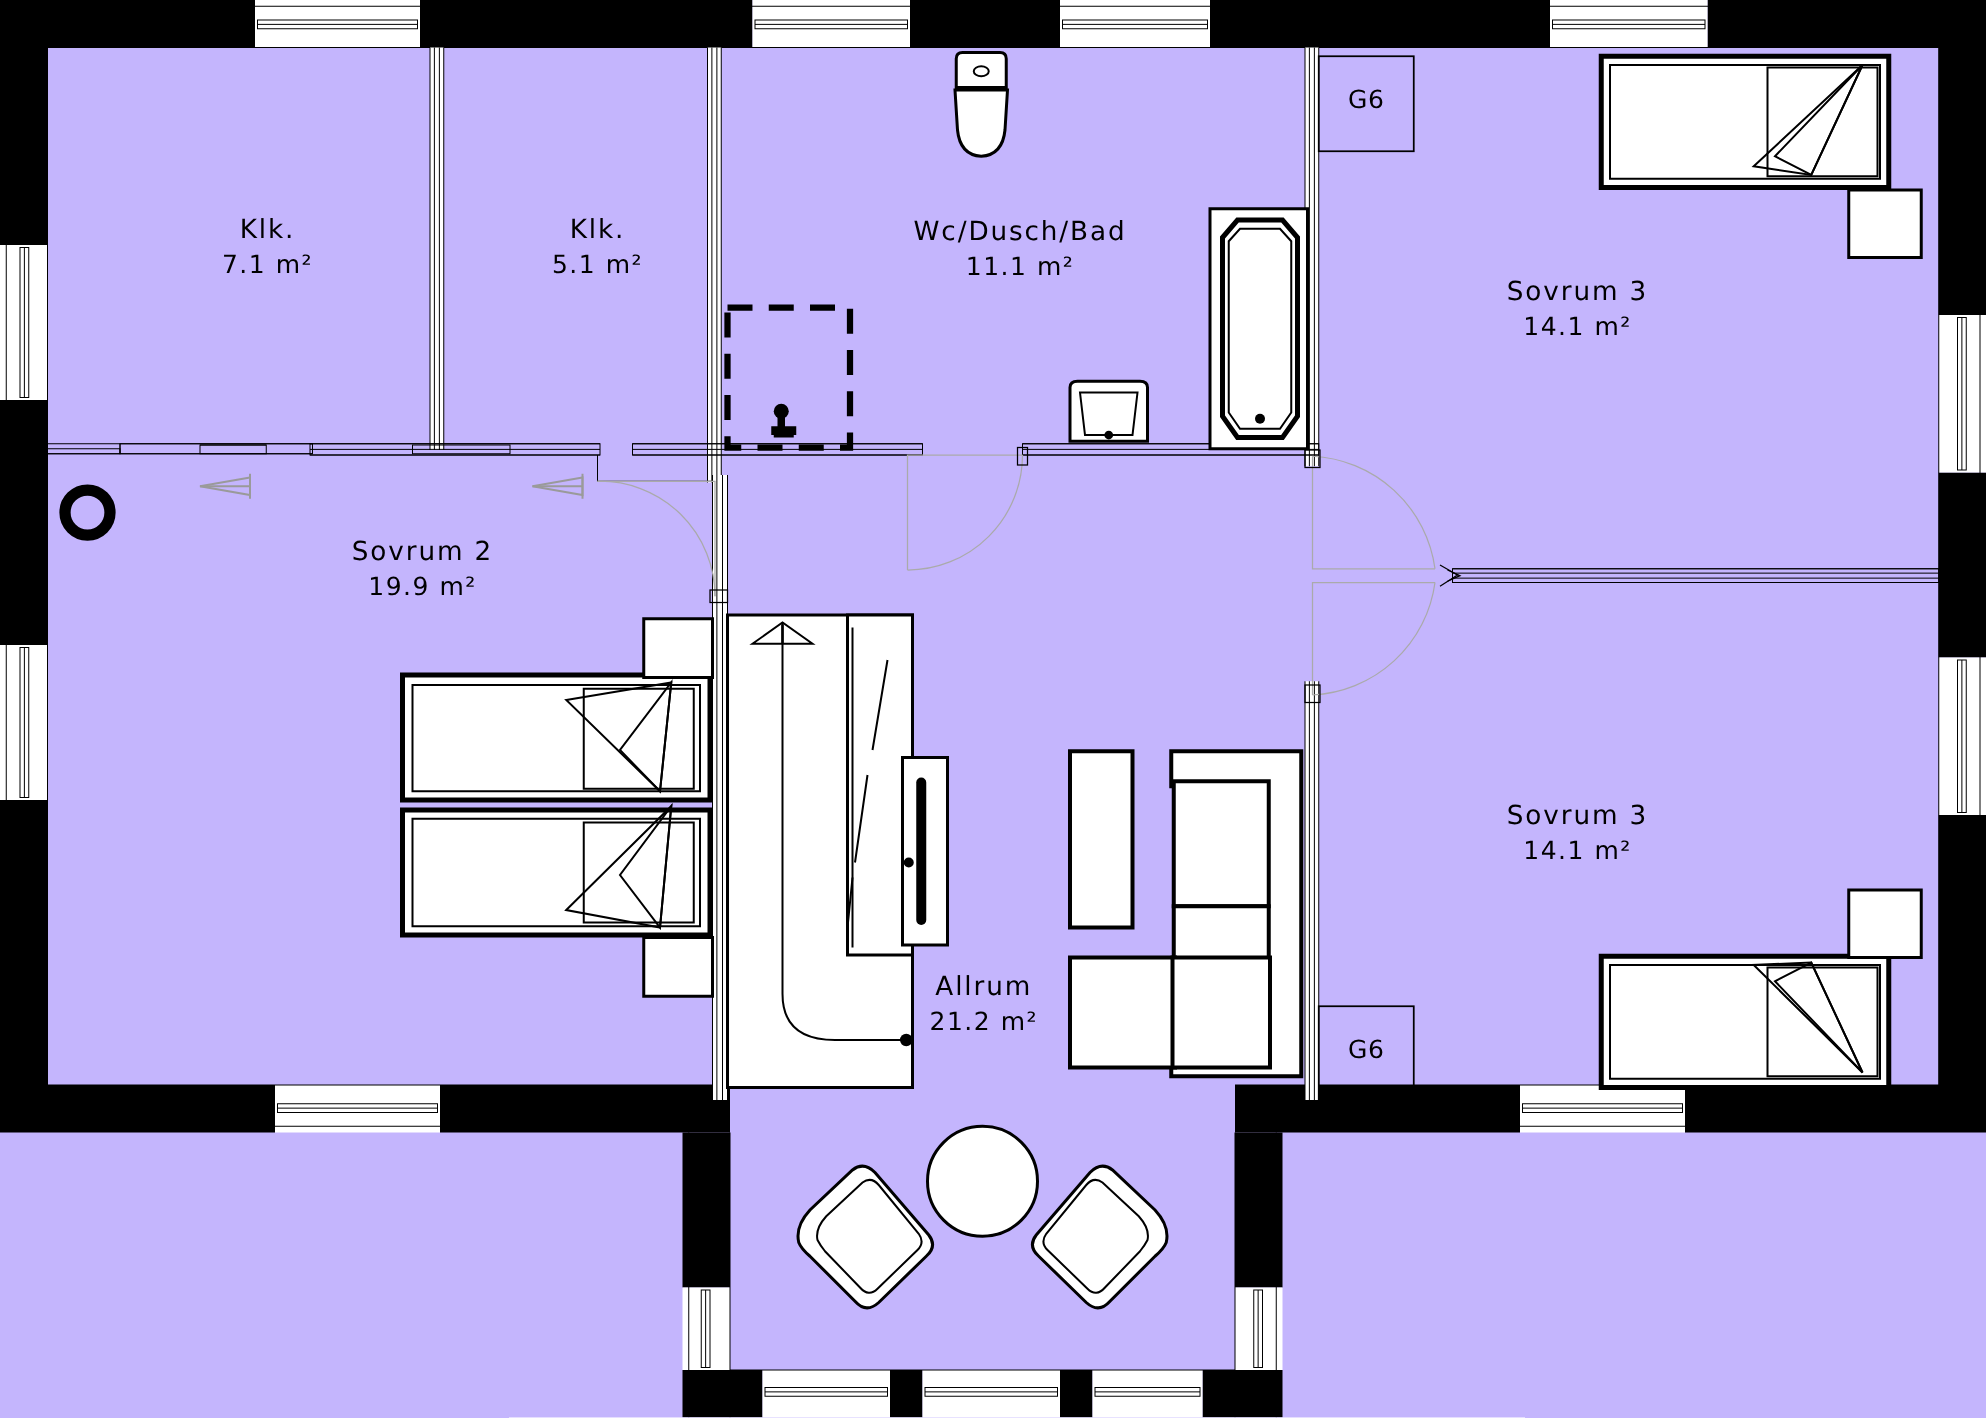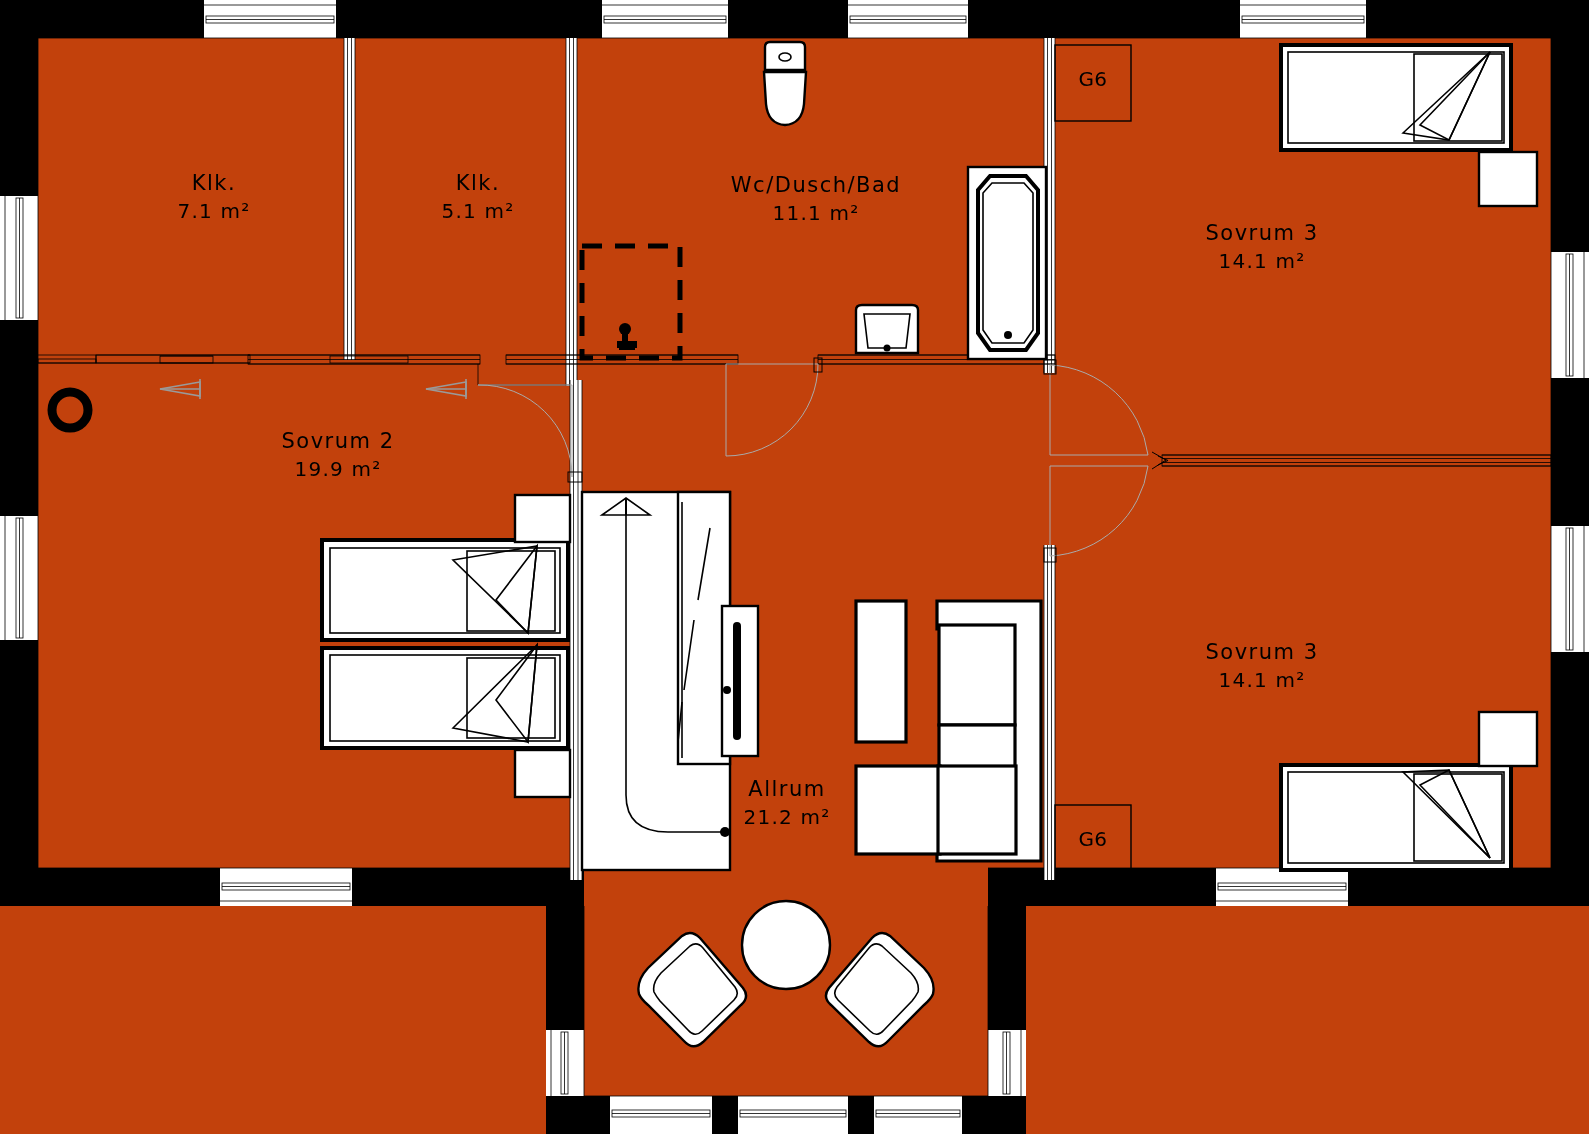--- a/index.html
+++ b/index.html
@@ -10,21 +10,21 @@
   body {
     width: 1589px;
     height: 1134px;
     overflow: hidden;
     font-family: "DejaVu Sans", sans-serif;
   }
   #plan-root {
     position: relative;
     width: 1589px;
     height: 1134px;
-    background: #c2410c;
+    background: #c4b5fd;
   }
   svg.plan {
     display: block;
     width: 1589px;
     height: 1134px;
   }
   .wall-solid { fill: #000000; }
   .room-fill { fill: #ffffff; }
   .thin { fill: none; stroke: #000000; stroke-width: 1.4; }
   .thinner { fill: none; stroke: #000000; stroke-width: 1; }

